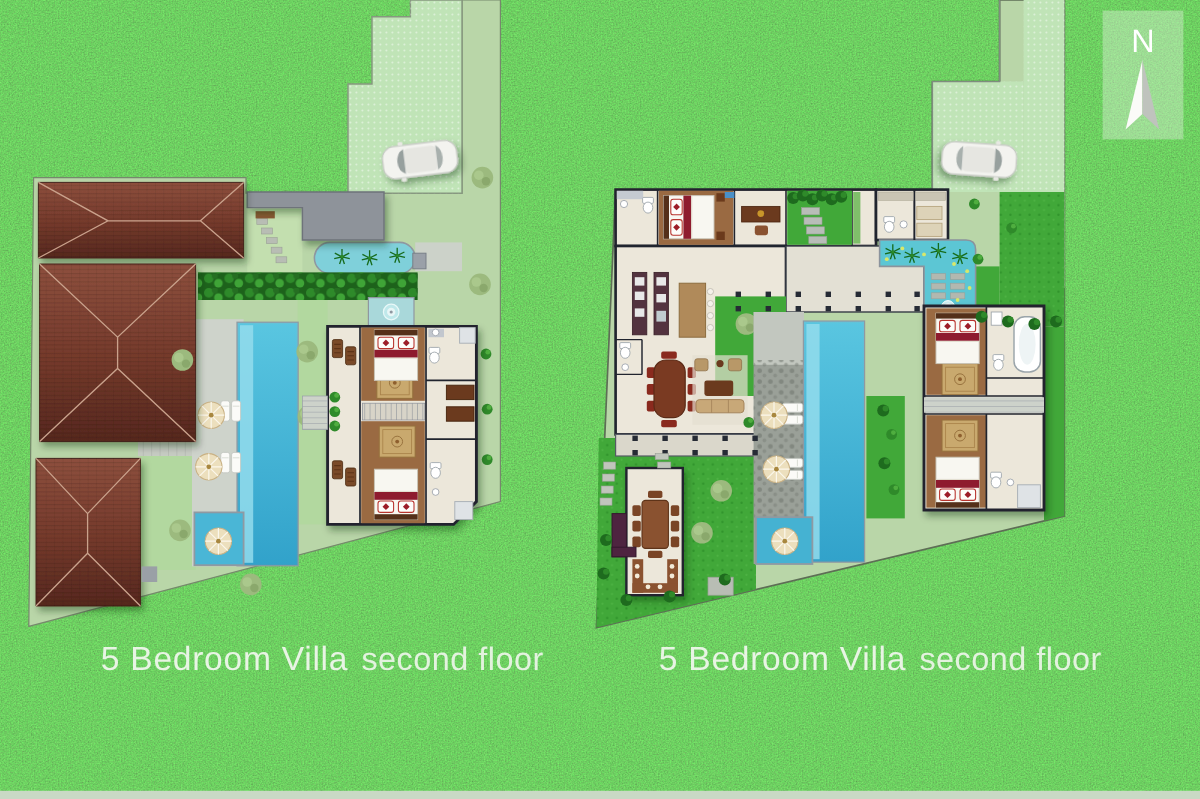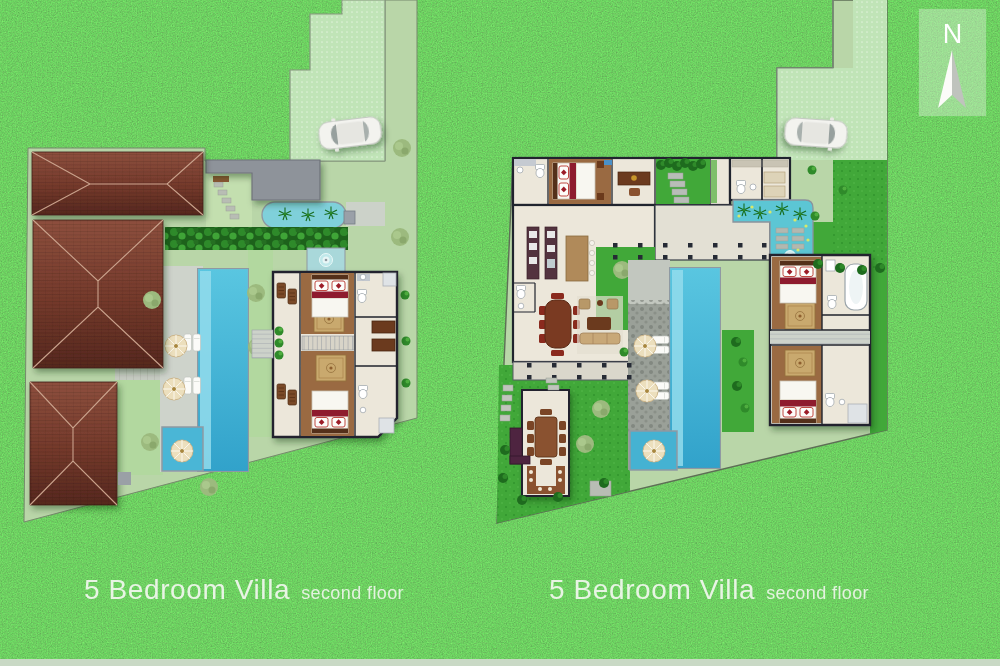--- a/index.html
+++ b/index.html
@@ -1,20 +1,20 @@
 <!DOCTYPE html>
 <html><head>
 <meta charset="utf-8">
 <style>
   html,body{margin:0;padding:0;background:#2e8a2e;}
   .stage{position:relative;width:1000px;height:666px;overflow:hidden;background:#3a9a36;font-family:"Liberation Sans",sans-serif;}
   .stage svg{position:absolute;left:0;top:0;}
-  .plan-label{position:absolute;top:574px;display:flex;align-items:baseline;gap:11px;color:#e8f4e4;white-space:nowrap;}
+  .plan-label{position:absolute;top:533px;display:flex;align-items:baseline;gap:11px;color:#e8f4e4;white-space:nowrap;}
   .plan-label .big{font-size:28px;letter-spacing:.6px;font-weight:400;}
-  .plan-label .small{font-size:18px;letter-spacing:.4px;font-weight:400;opacity:.96;}
+  .plan-label .small{font-size:27px;letter-spacing:.4px;font-weight:400;opacity:.96;}
 </style>
 </head>
 <body>
 
 <div class="stage">
 <svg width="1000" height="666" viewBox="0 0 1000 666">
 <defs>
   <filter id="grassF" x="0" y="0" width="100%" height="100%">
     <feTurbulence type="fractalNoise" baseFrequency="0.8" numOctaves="3" seed="11" stitchTiles="stitch"></feTurbulence>
     <feColorMatrix type="matrix" values="0.10 0.05 0 0 0.08  0.10 0.55 0 0 0.30  0.05 0.05 0 0 0.07  0 0 0 0 1"></feColorMatrix>

